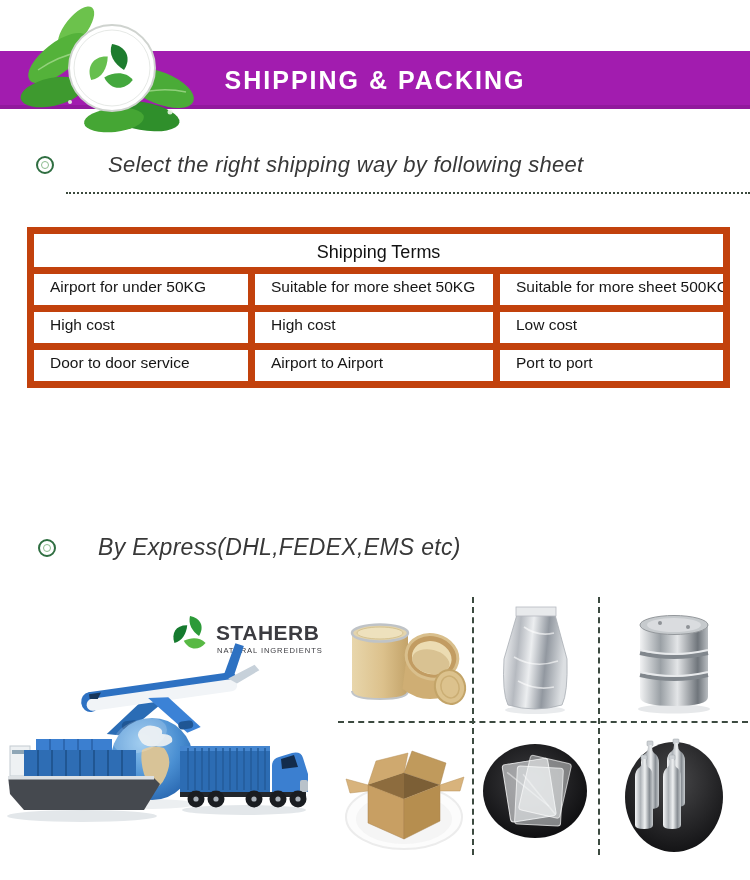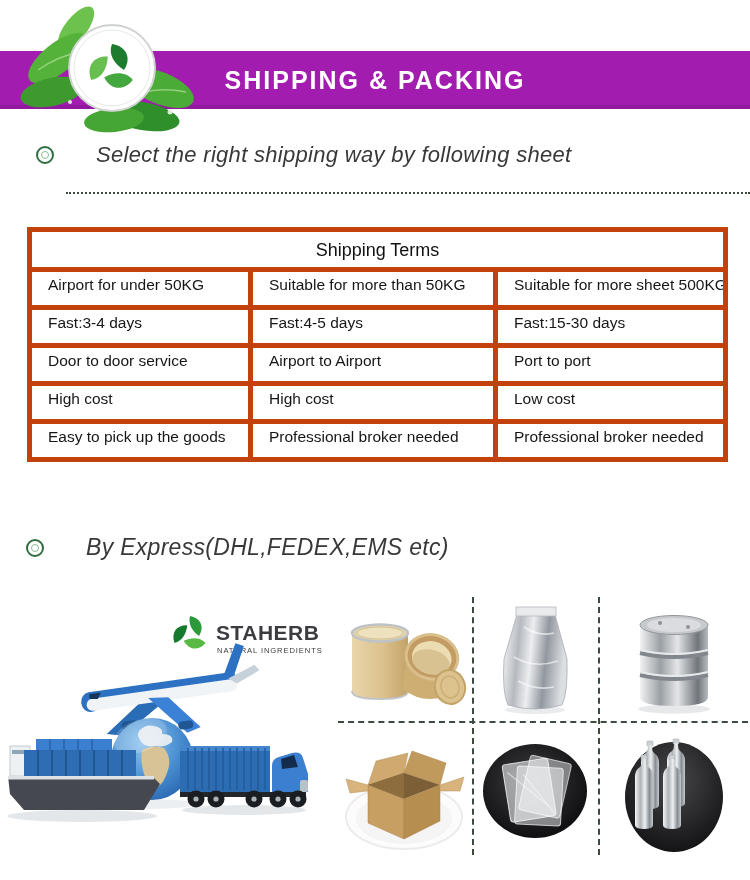--- a/index.html
+++ b/index.html
@@ -7,32 +7,32 @@
         font-family:"Liberation Sans",sans-serif;}
   
   .band{position:absolute;left:0;top:42px;width:750px;height:58px;background:#a21caf;
         box-shadow:inset 0 -4px 0 rgba(0,0,0,.10);margin-top:9px;}
   .band-title{width:100%;text-align:center;line-height:58px;color:#ffffff;
         font-weight:bold;font-size:25px;letter-spacing:2px;}
   
   .logo-badge{position:absolute;left:18px;top:0;width:200px;height:138px;z-index:3;}
   
   .heading{position:absolute;display:flex;align-items:center;}
-  .h1{left:36px;top:142px;}
-  .h2{left:26px;top:534px;}
+  .h1{left:36px;top:152px;gap:12px;}
+  .h2{left:38px;top:534px;}
   .ring{width:14px;height:14px;border:2px solid #2f6e41;border-radius:50%;
         display:flex;align-items:center;justify-content:center;flex:none;}
   .ring-inner{width:6px;height:6px;border:1.5px solid #8cbc8e;border-radius:50%;}
   .heading-text{font-style:italic;font-size:22px;color:#383838;margin-left:42px;letter-spacing:.3px;}
   .h2 .heading-text{font-size:23px;}
   .dotline{position:absolute;left:66px;width:684px;top:192px;border-top:2px dotted #3c4a3e;}
   
   .tbl{position:absolute;left:27px;top:227px;width:696px;border-collapse:collapse;
        table-layout:fixed;border:2px solid #111;}
-  .tbl td{border:5px solid #c2410c;font-size:15.5px;color:#161616;padding:4px 16px 2px;
+  .tbl td{border:7px solid #c2410c;font-size:15.5px;color:#161616;padding:4px 16px 2px;
        vertical-align:top;overflow:hidden;white-space:nowrap;}
   .tbl tr{height:38px;}
   .tbl tr.t-head{height:40px;}
   .t-head td{text-align:center;font-size:18px;padding-top:8px;color:#111;}
   
   .collage{position:absolute;left:2px;top:596px;width:336px;height:270px;}
   .gallery-cell{position:absolute;}
   .vdash{position:absolute;border-left:2.5px dashed #3c4a40;width:0;}
   .hdash{position:absolute;border-top:2.5px dashed #3c4a40;height:0;}
 </style>
@@ -80,42 +80,32 @@
         <col style="width:221px">
         <col style="width:245px">
         <col style="width:230px">
       </colgroup>
     <tbody>
         <tr class="t-head">
           <td colspan="3">Shipping Terms</td>
         </tr>
     <tr>
       <td>Airport for under 50KG</td>
-      <td>Suitable for more than 50KG</td>
+      <td>Suitable for more sheet 50KG</td>
       <td>Suitable for more sheet 500KG</td>
-    </tr>
-    <tr>
-      <td>Fast:3-4 days</td>
-      <td>Fast:4-5 days</td>
-      <td>Fast:15-30 days</td>
-    </tr>
-    <tr>
-      <td>Door to door service</td>
-      <td>Airport to Airport</td>
-      <td>Port to port</td>
     </tr>
     <tr>
       <td>High cost</td>
       <td>High cost</td>
       <td>Low cost</td>
     </tr>
     <tr>
-      <td>Easy to pick up the goods</td>
-      <td>Professional broker needed</td>
-      <td>Professional broker needed</td>
+      <td>Door to door service</td>
+      <td>Airport to Airport</td>
+      <td>Port to port</td>
     </tr>
   </tbody>
     </table>
 
   <div class="heading h2">
     <span class="ring">
         <span class="ring-inner"></span>
       </span>
     <span class="heading-text">By Express(DHL,FEDEX,EMS etc)</span>
   </div>

